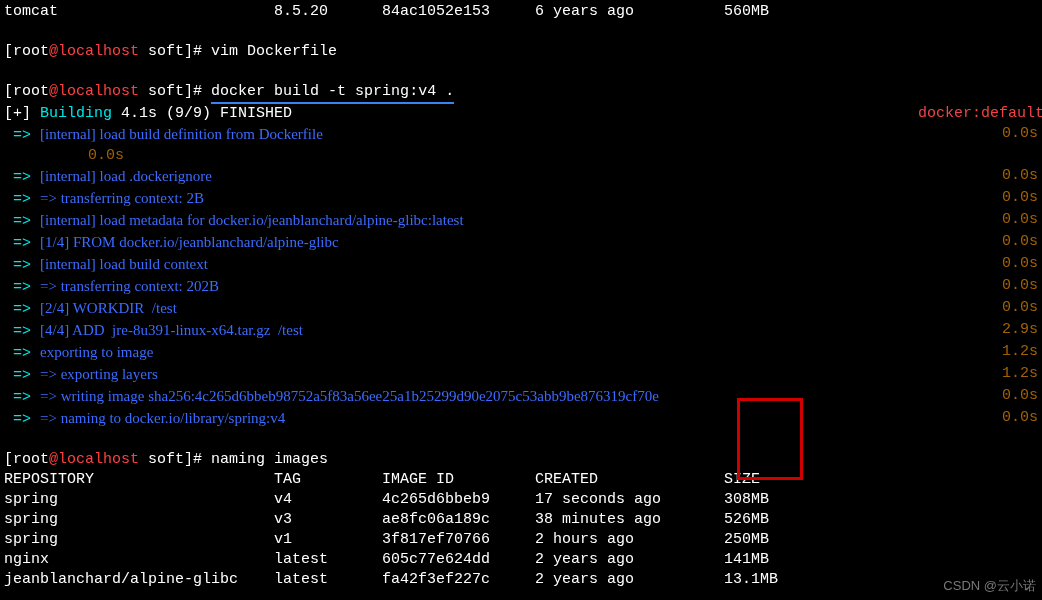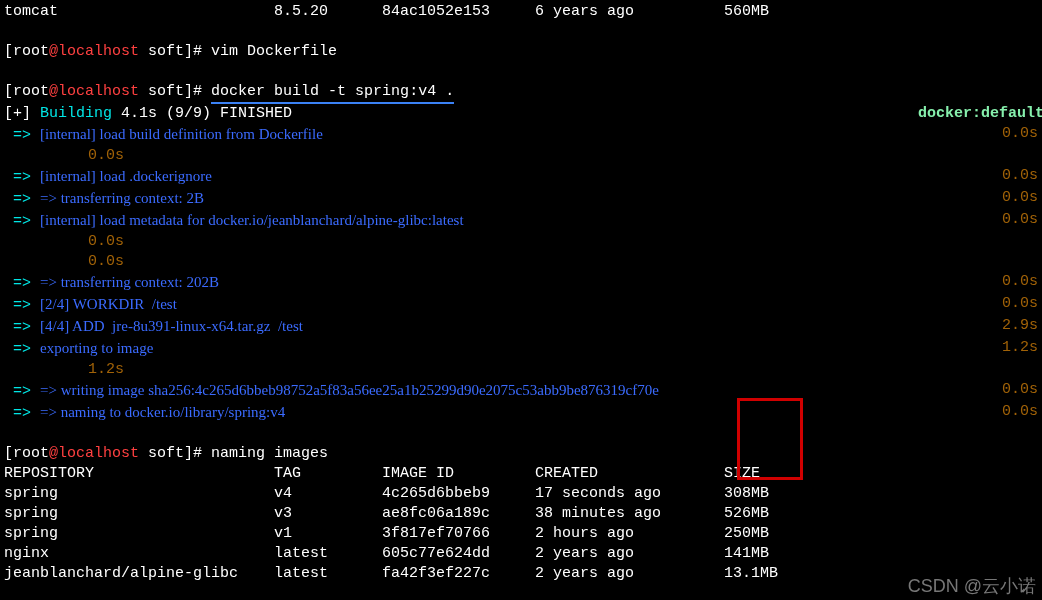--- a/index.html
+++ b/index.html
@@ -32,40 +32,40 @@
   .highlight-box {
     border: 3px solid #d00000;
     position: absolute;
     box-sizing: border-box;
   }
   .watermark {
     position: absolute;
     right: 6px;
     bottom: 4px;
     color: #777;
-    font-size: 18px;
+    font-size: 13px;
     font-family: sans-serif;
   }
 </style>
 </head>
 <body>
 
 <div class="line" id="top-partial">tomcat                        8.5.20      84ac1052e153     6 years ago          560MB</div>
 
 <div class="line">
 <span class="white">[</span><span>root</span><span class="dimhost">@</span><span class="dimhost">localhost</span><span class="white"> soft</span><span class="white">]# </span><span>vim Dockerfile</span>
 </div>
 
 <div class="line">
 <span class="white">[</span><span>root</span><span class="dimhost">@</span><span class="dimhost">localhost</span><span class="white"> soft</span><span class="white">]# </span><span class="redunderline"><span>docker build -t spring:v4 .</span></span>
 </div>
 
 <div class="row">
   <div class="col-left line"><span class="white">[+] </span><span class="cyan">Building </span><span class="white">4.1s (9/9) FINISHED</span></div>
-  <div class="col-right line" style="color:#86efac;font-weight:bold;">docker:default</div>
+  <div class="col-right line" style="color:#ef4444;">docker:default</div>
 </div>
 
 <div id="steps">
     <div class="row">
       <div class="col-left line"><span class="cyan"> =&gt; </span><span class="blue">[internal] load build definition from Dockerfile</span></div>
       <div class="col-right line">0.0s</div>
     </div>
     <div class="row">
       <div class="col-right line">0.0s</div>
     </div>
@@ -75,42 +75,45 @@
     </div>
     <div class="row">
       <div class="col-left line"><span class="cyan"> =&gt; </span><span class="blue">=&gt; transferring context: 2B</span></div>
       <div class="col-right line">0.0s</div>
     </div>
     <div class="row">
       <div class="col-left line"><span class="cyan"> =&gt; </span><span class="blue">[internal] load metadata for docker.io/jeanblanchard/alpine-glibc:latest</span></div>
       <div class="col-right line">0.0s</div>
     </div>
     <div class="row">
+      <div class="col-left line"><span class="cyan"> =&gt; </span><span class="blue">[1/4] FROM docker.io/jeanblanchard/alpine-glibc</span></div>
       <div class="col-right line">0.0s</div>
     </div>
     <div class="row">
+      <div class="col-left line"><span class="cyan"> =&gt; </span><span class="blue">[internal] load build context</span></div>
       <div class="col-right line">0.0s</div>
     </div>
     <div class="row">
       <div class="col-left line"><span class="cyan"> =&gt; </span><span class="blue">=&gt; transferring context: 202B</span></div>
       <div class="col-right line">0.0s</div>
     </div>
     <div class="row">
       <div class="col-left line"><span class="cyan"> =&gt; </span><span class="blue">[2/4] WORKDIR  /test</span></div>
       <div class="col-right line">0.0s</div>
     </div>
     <div class="row">
       <div class="col-left line"><span class="cyan"> =&gt; </span><span class="blue">[4/4] ADD  jre-8u391-linux-x64.tar.gz  /test</span></div>
       <div class="col-right line">2.9s</div>
     </div>
     <div class="row">
       <div class="col-left line"><span class="cyan"> =&gt; </span><span class="blue">exporting to image</span></div>
       <div class="col-right line">1.2s</div>
     </div>
     <div class="row">
+      <div class="col-left line"><span class="cyan"> =&gt; </span><span class="blue">=&gt; exporting layers</span></div>
       <div class="col-right line">1.2s</div>
     </div>
     <div class="row">
       <div class="col-left line"><span class="cyan"> =&gt; </span><span class="blue">=&gt; writing image sha256:4c265d6bbeb98752a5f83a56ee25a1b25299d90e2075c53abb9be876319cf70e</span></div>
       <div class="col-right line">0.0s</div>
     </div>
     <div class="row">
       <div class="col-left line"><span class="cyan"> =&gt; </span><span class="blue">=&gt; naming to docker.io/library/spring:v4</span></div>
       <div class="col-right line">0.0s</div>
     </div>

